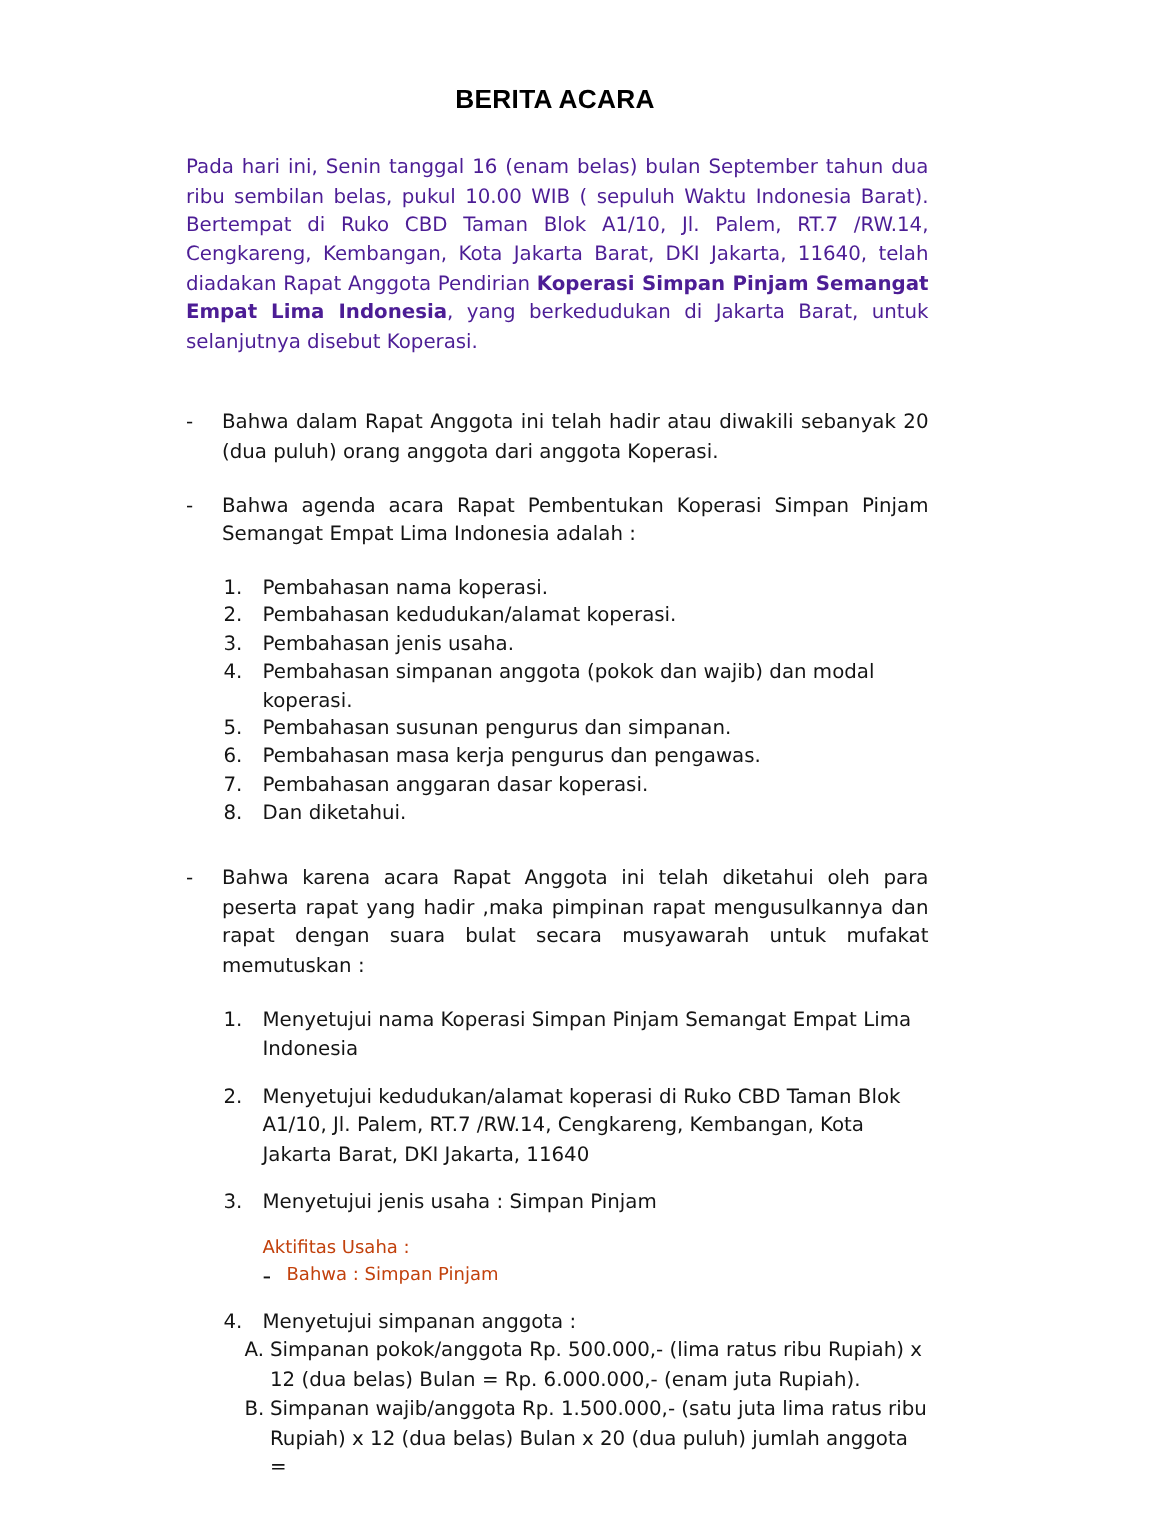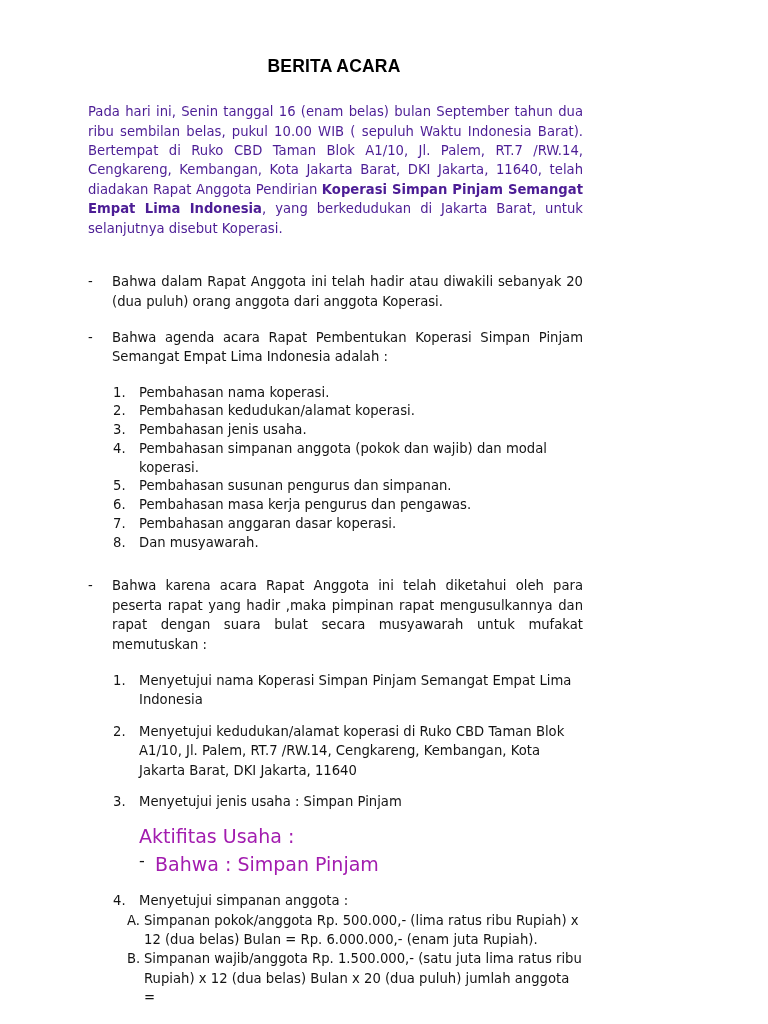--- a/index.html
+++ b/index.html
@@ -14,20 +14,21 @@
     color: #111111;
     -webkit-font-smoothing: antialiased;
   }
 
   .page {
     position: relative;
     width: 668px;
     height: 1024px;
     background: #ffffff;
     box-sizing: border-box;
+    margin-left: 36px;
   }
 
   
   .title-block {
     padding-top: 55px;
     text-align: center;
   }
   .title-line {
     font-family: "Liberation Sans", sans-serif;
     font-weight: bold;
@@ -93,23 +94,23 @@
   }
   .num-text {
     flex: 1 1 auto;
   }
   .num-list.tight .num-item { line-height: 1.42; }
   .num-list.loose .num-item { margin-bottom: 12px; }
 
   
   .sub-line {
     font-family: "DejaVu Sans", sans-serif;
-    font-size: 19px;
-    line-height: 1.47;
-    color: #a21caf;
+    font-size: 12px;
+    line-height: 1.47;
+    color: #c2410c;
   }
   .sub-dash {
     display: flex;
     align-items: flex-start;
     padding-left: 14px;
   }
   .sub-dash .dash-mark { width: 16px; flex: 0 0 16px; }
 
   
   .letter-item {
@@ -193,21 +194,21 @@
       <div class="num-item">
         <span class="num-mark">6.</span>
         <span class="num-text">Pembahasan masa kerja pengurus dan pengawas.</span>
       </div>
       <div class="num-item">
         <span class="num-mark">7.</span>
         <span class="num-text">Pembahasan anggaran dasar koperasi.</span>
       </div>
       <div class="num-item">
         <span class="num-mark">8.</span>
-        <span class="num-text">Dan musyawarah.</span>
+        <span class="num-text">Dan diketahui.</span>
       </div>
     </div>
 
     <div class="gap-lg"></div>
 
     <div class="dash-item">
       <span class="dash-mark">-</span>
       <span class="dash-text">Bahwa karena acara Rapat Anggota ini telah diketahui oleh para peserta rapat yang hadir ,maka pimpinan rapat mengusulkannya dan rapat dengan suara bulat secara musyawarah untuk mufakat memutuskan :</span>
     </div>
 

